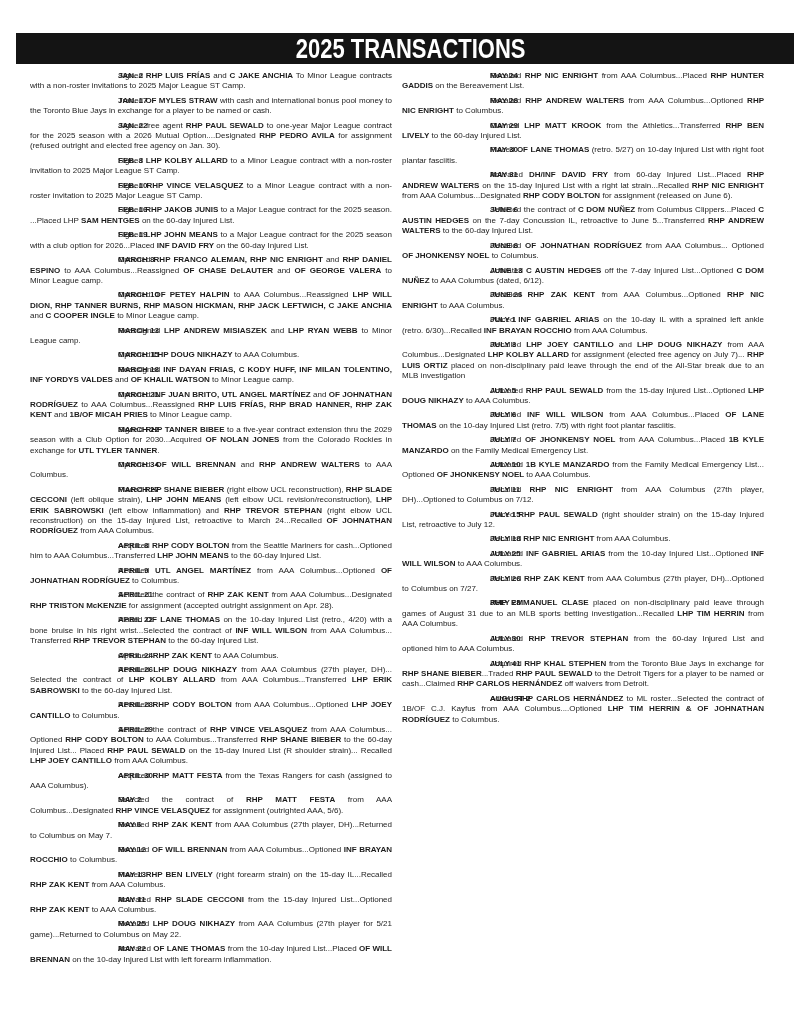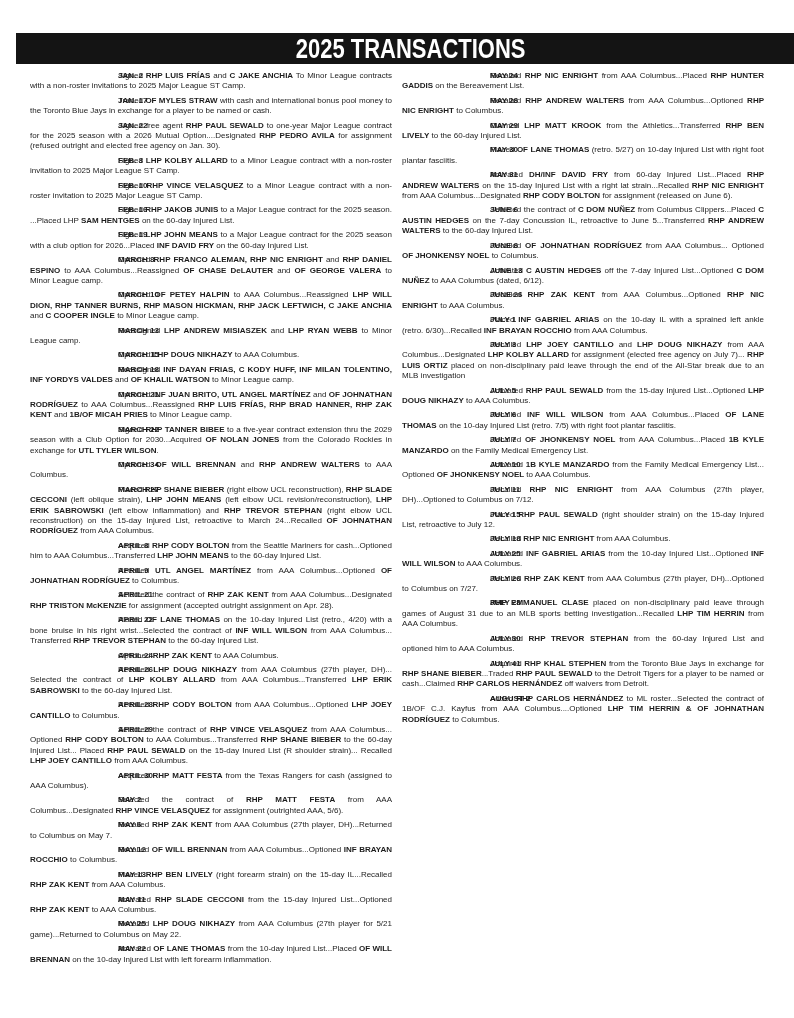--- a/index.html
+++ b/index.html
@@ -73,21 +73,21 @@
         <p class="entry"><span class="date">FEB. 3</span><span class="desc">Signed <b>LHP KOLBY ALLARD</b> to a Minor League contract with a non-roster invitation to 2025 Major League ST Camp.</span></p>
         <p class="entry"><span class="date">FEB. 10</span><span class="desc">Signed <b>RHP VINCE VELASQUEZ</b> to a Minor League contract with a non-roster invitation to 2025 Major League ST Camp.</span></p>
         <p class="entry"><span class="date">FEB. 16</span><span class="desc">Signed <b>RHP JAKOB JUNIS</b> to a Major League contract for the 2025 season. ...Placed LHP <b>SAM HENTGES</b> on the 60-day Injured List.</span></p>
         <p class="entry"><span class="date">FEB. 19</span><span class="desc">Signed <b>LHP JOHN MEANS</b> to a Major League contract for the 2025 season with a club option for 2026...Placed <b>INF DAVID FRY</b> on the 60-day Injured List.</span></p>
         <p class="entry"><span class="date">MARCH 8</span><span class="desc">Optioned <b>RHP FRANCO ALEMAN, RHP NIC ENRIGHT</b> and <b>RHP DANIEL ESPINO</b> to AAA Columbus...Reassigned <b>OF CHASE DeLAUTER</b> and <b>OF GEORGE VALERA</b> to Minor League camp.</span></p>
         <p class="entry"><span class="date">MARCH 10</span><span class="desc">Optioned <b>OF PETEY HALPIN</b> to AAA Columbus...Reassigned <b>LHP WILL DION, RHP TANNER BURNS, RHP MASON HICKMAN, RHP JACK LEFTWICH, C JAKE ANCHIA</b> and <b>C COOPER INGLE</b> to Minor League camp.</span></p>
         <p class="entry"><span class="date">MARCH 13</span><span class="desc">Reassigned <b>LHP ANDREW MISIASZEK</b> and <b>LHP RYAN WEBB</b> to Minor League camp.</span></p>
         <p class="entry"><span class="date">MARCH 15</span><span class="desc">Optioned <b>LHP DOUG NIKHAZY</b> to AAA Columbus.</span></p>
         <p class="entry"><span class="date">MARCH 18</span><span class="desc">Reassigned <b>INF DAYAN FRIAS, C KODY HUFF, INF MILAN TOLENTINO, INF YORDYS VALDES</b> and <b>OF KHALIL WATSON</b> to Minor League camp.</span></p>
         <p class="entry"><span class="date">MARCH 21</span><span class="desc">Optioned <b>INF JUAN BRITO, UTL ANGEL MARTÍNEZ</b> and <b>OF JOHNATHAN RODRÍGUEZ</b> to AAA Columbus...Reassigned <b>RHP LUIS FRÍAS, RHP BRAD HANNER, RHP ZAK KENT</b> and <b>1B/OF MICAH PRIES</b> to Minor League camp.</span></p>
-        <p class="entry"><span class="date">MARCH 22</span><span class="desc">Signed <b>RHP TANNER BIBEE</b> to a five-year contract extension thru the 2029 season with a Club Option for 2030...Acquired <b>OF NOLAN JONES</b> from the Colorado Rockies in exchange for <b>UTL TYLER WILSON</b>.</span></p>
+        <p class="entry"><span class="date">MARCH 22</span><span class="desc">Signed <b>RHP TANNER BIBEE</b> to a five-year contract extension thru the 2029 season with a Club Option for 2030...Acquired <b>OF NOLAN JONES</b> from the Colorado Rockies in exchange for <b>UTL TYLER TANNER</b>.</span></p>
         <p class="entry"><span class="date">MARCH 34</span><span class="desc">Optioned <b>OF  WILL BRENNAN</b> and <b>RHP ANDREW WALTERS</b> to AAA Columbus.</span></p>
         <p class="entry"><span class="date">MARCH 27</span><span class="desc">Placed <b>RHP SHANE BIEBER</b> (right elbow UCL reconstruction), <b>RHP SLADE CECCONI</b> (left oblique strain), <b>LHP JOHN MEANS</b> (left elbow UCL revision/reconstruction), <b>LHP ERIK SABROWSKI</b> (left elbow inflammation) and <b>RHP TREVOR STEPHAN</b> (right elbow UCL reconstruction) on the 15-day Injured List, retroactive to March 24...Recalled <b>OF JOHNATHAN RODRÍGUEZ</b> from AAA Columbus.</span></p>
         <p class="entry"><span class="date">APRIL 8</span><span class="desc">Acquired <b>RHP CODY BOLTON</b> from the Seattle Mariners for cash...Optioned him to AAA Columbus...Transferred <b>LHP JOHN MEANS</b> to the 60-day Injured List.</span></p>
         <p class="entry"><span class="date">APRIL 9</span><span class="desc">Recalled <b>UTL ANGEL MARTÍNEZ</b> from AAA Columbus...Optioned <b>OF JOHNATHAN RODRÍGUEZ</b> to Columbus.</span></p>
         <p class="entry"><span class="date">APRIL 21</span><span class="desc">Selected the contract of <b>RHP ZAK KENT</b> from AAA Columbus...Designated <b>RHP TRISTON McKENZIE</b> for assignment (accepted outright assignment on Apr. 28).</span></p>
         <p class="entry"><span class="date">APRIL 22</span><span class="desc">Placed <b>OF LANE THOMAS</b> on the 10-day Injured List (retro., 4/20) with a bone bruise in his right wrist...Selected the contract of <b>INF WILL WILSON</b> from AAA Columbus... Transferred <b>RHP TREVOR STEPHAN</b> to the 60-day Injured List.</span></p>
         <p class="entry"><span class="date">APRIL 24</span><span class="desc">Optioned <b>RHP ZAK KENT</b> to AAA Columbus.</span></p>
         <p class="entry"><span class="date">APRIL 26</span><span class="desc">Recalled <b>LHP DOUG NIKHAZY</b> from AAA Columbus (27th player, DH)... Selected the contract of <b>LHP KOLBY ALLARD</b> from AAA Columbus...Transferred <b>LHP ERIK SABROWSKI</b> to the 60-day Injured List.</span></p>
         <p class="entry"><span class="date">APRIL 28</span><span class="desc">Recalled <b>RHP CODY BOLTON</b> from AAA Columbus...Optioned <b>LHP JOEY CANTILLO</b> to Columbus.</span></p>
         <p class="entry"><span class="date">APRIL 29</span><span class="desc">Selected the contract of <b>RHP VINCE VELASQUEZ</b> from AAA Columbus... Optioned <b>RHP CODY BOLTON</b> to AAA Columbus...Transferred <b>RHP SHANE BIEBER</b> to the 60-day Injured List... Placed <b>RHP PAUL SEWALD</b> on the 15-day Inured List (R shoulder strain)... Recalled <b>LHP JOEY CANTILLO</b> from AAA Columbus.</span></p>

